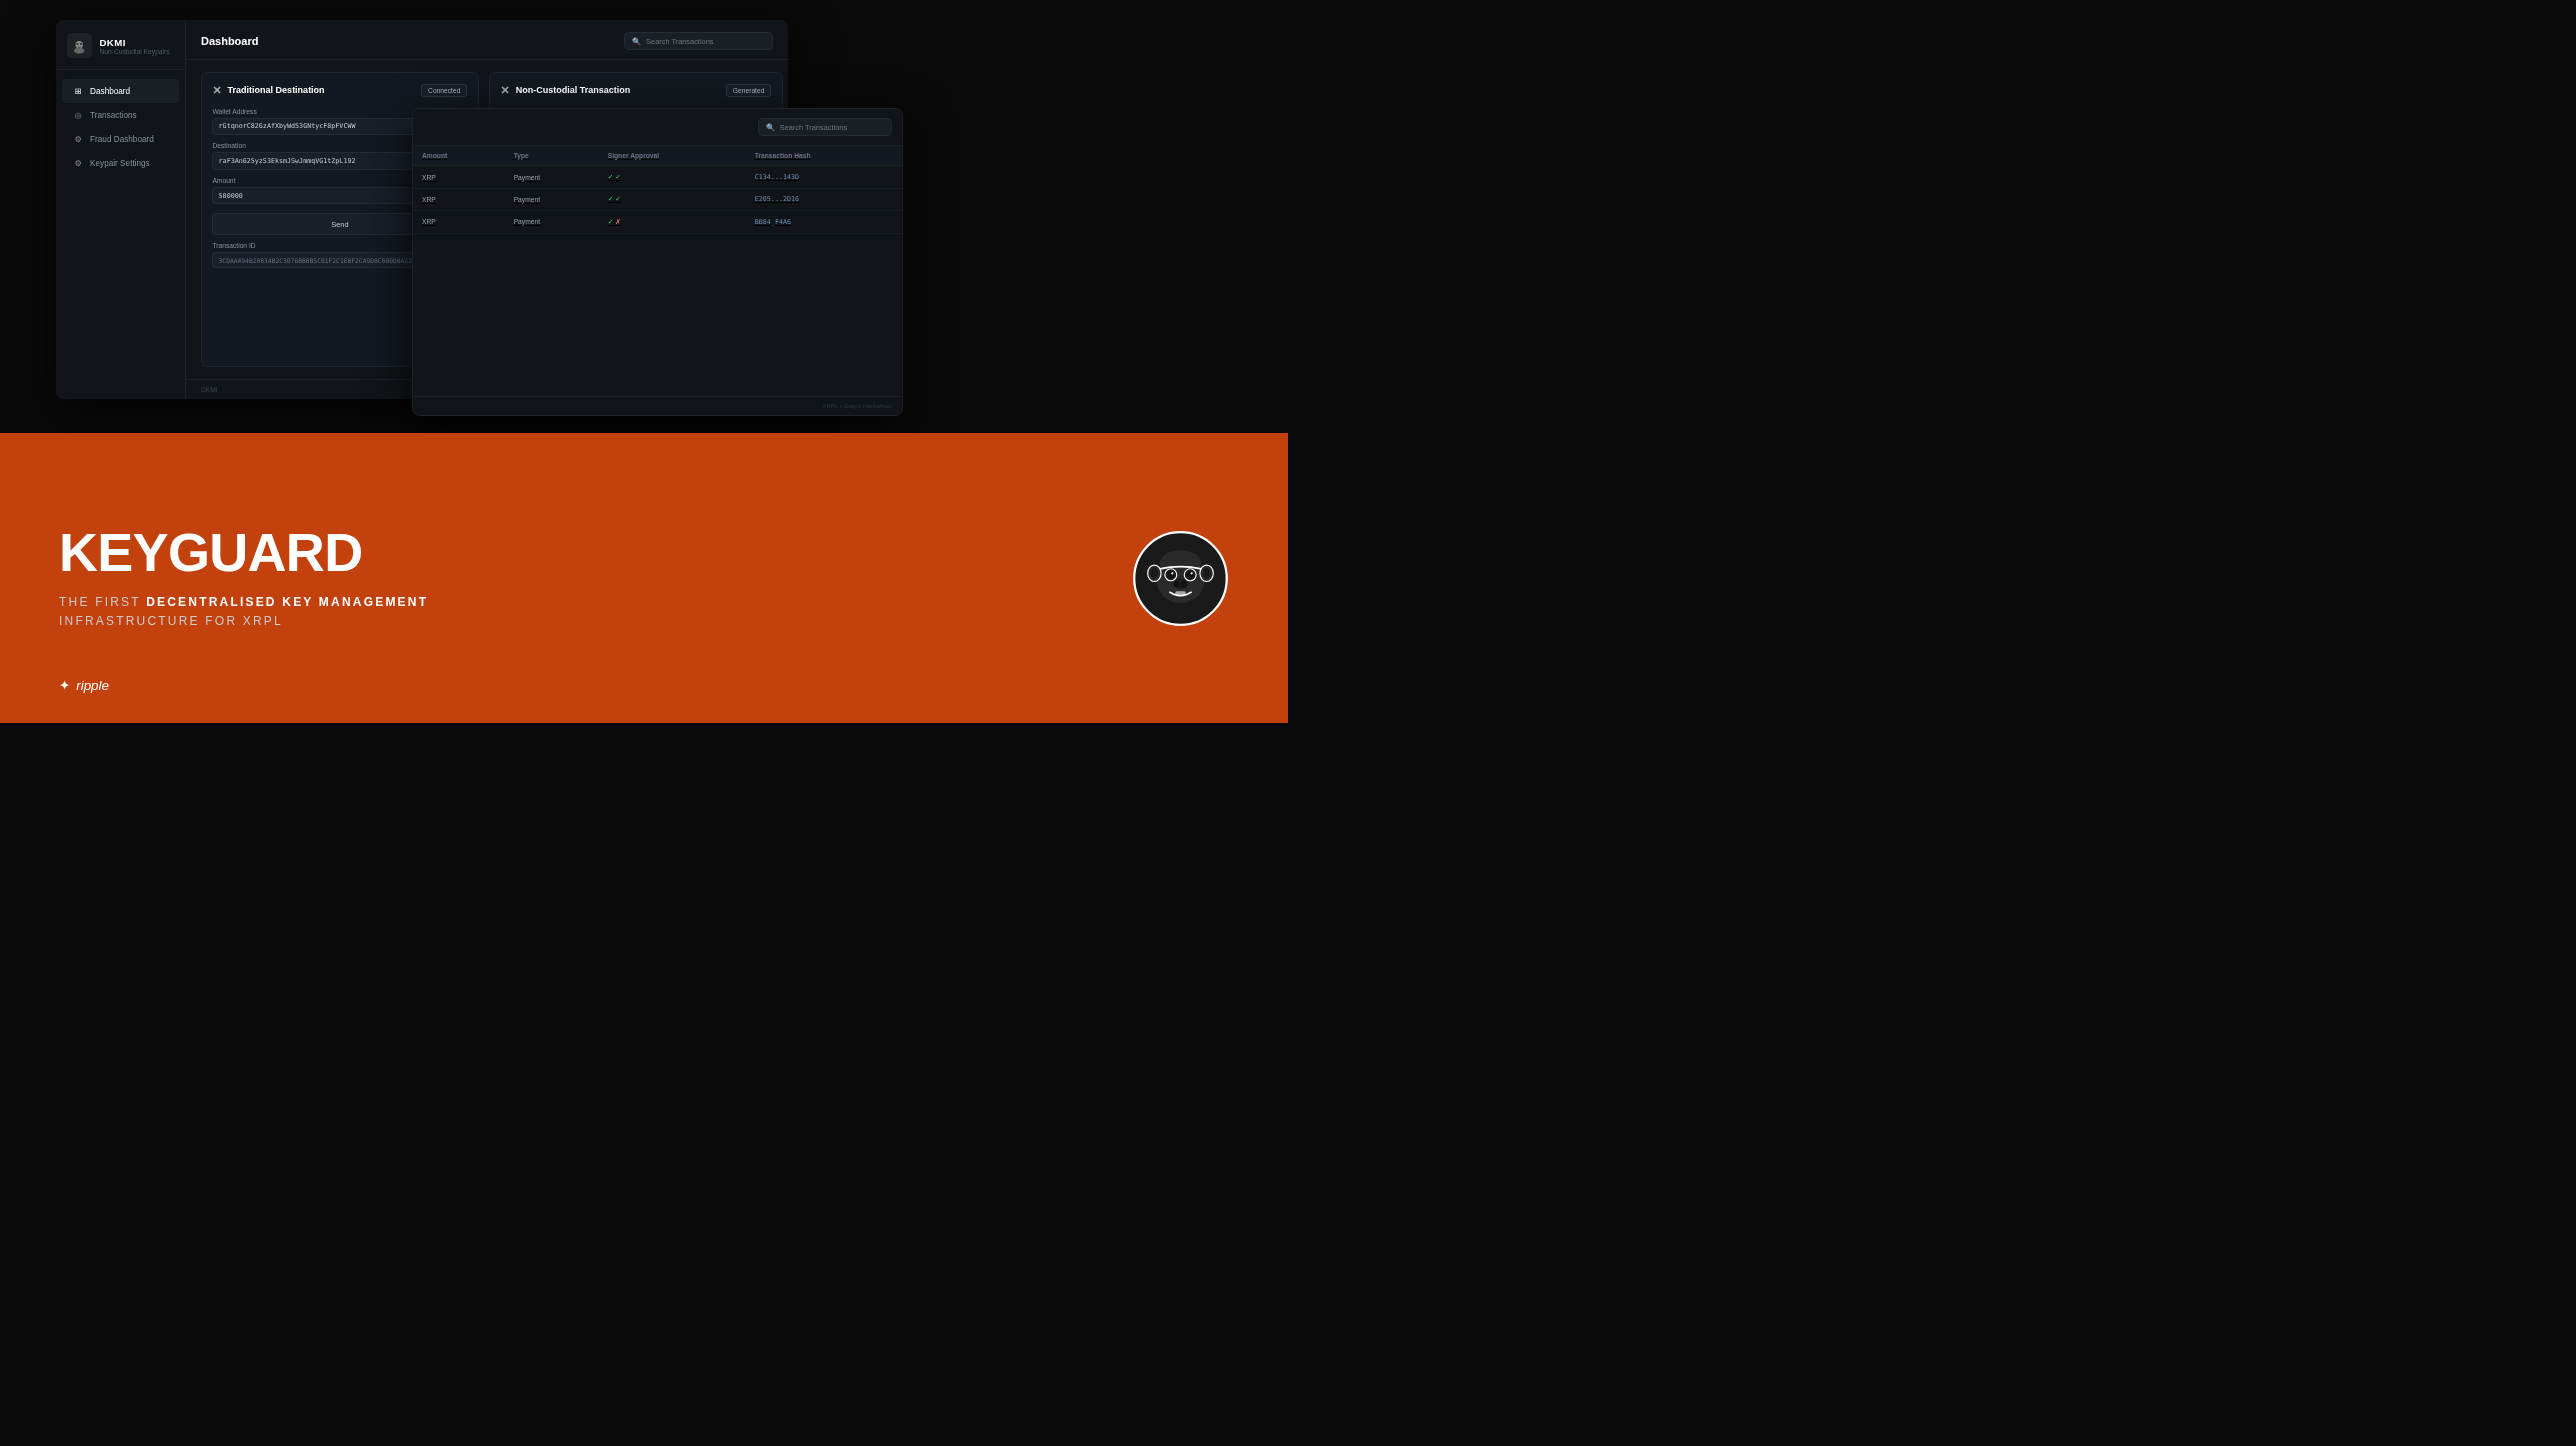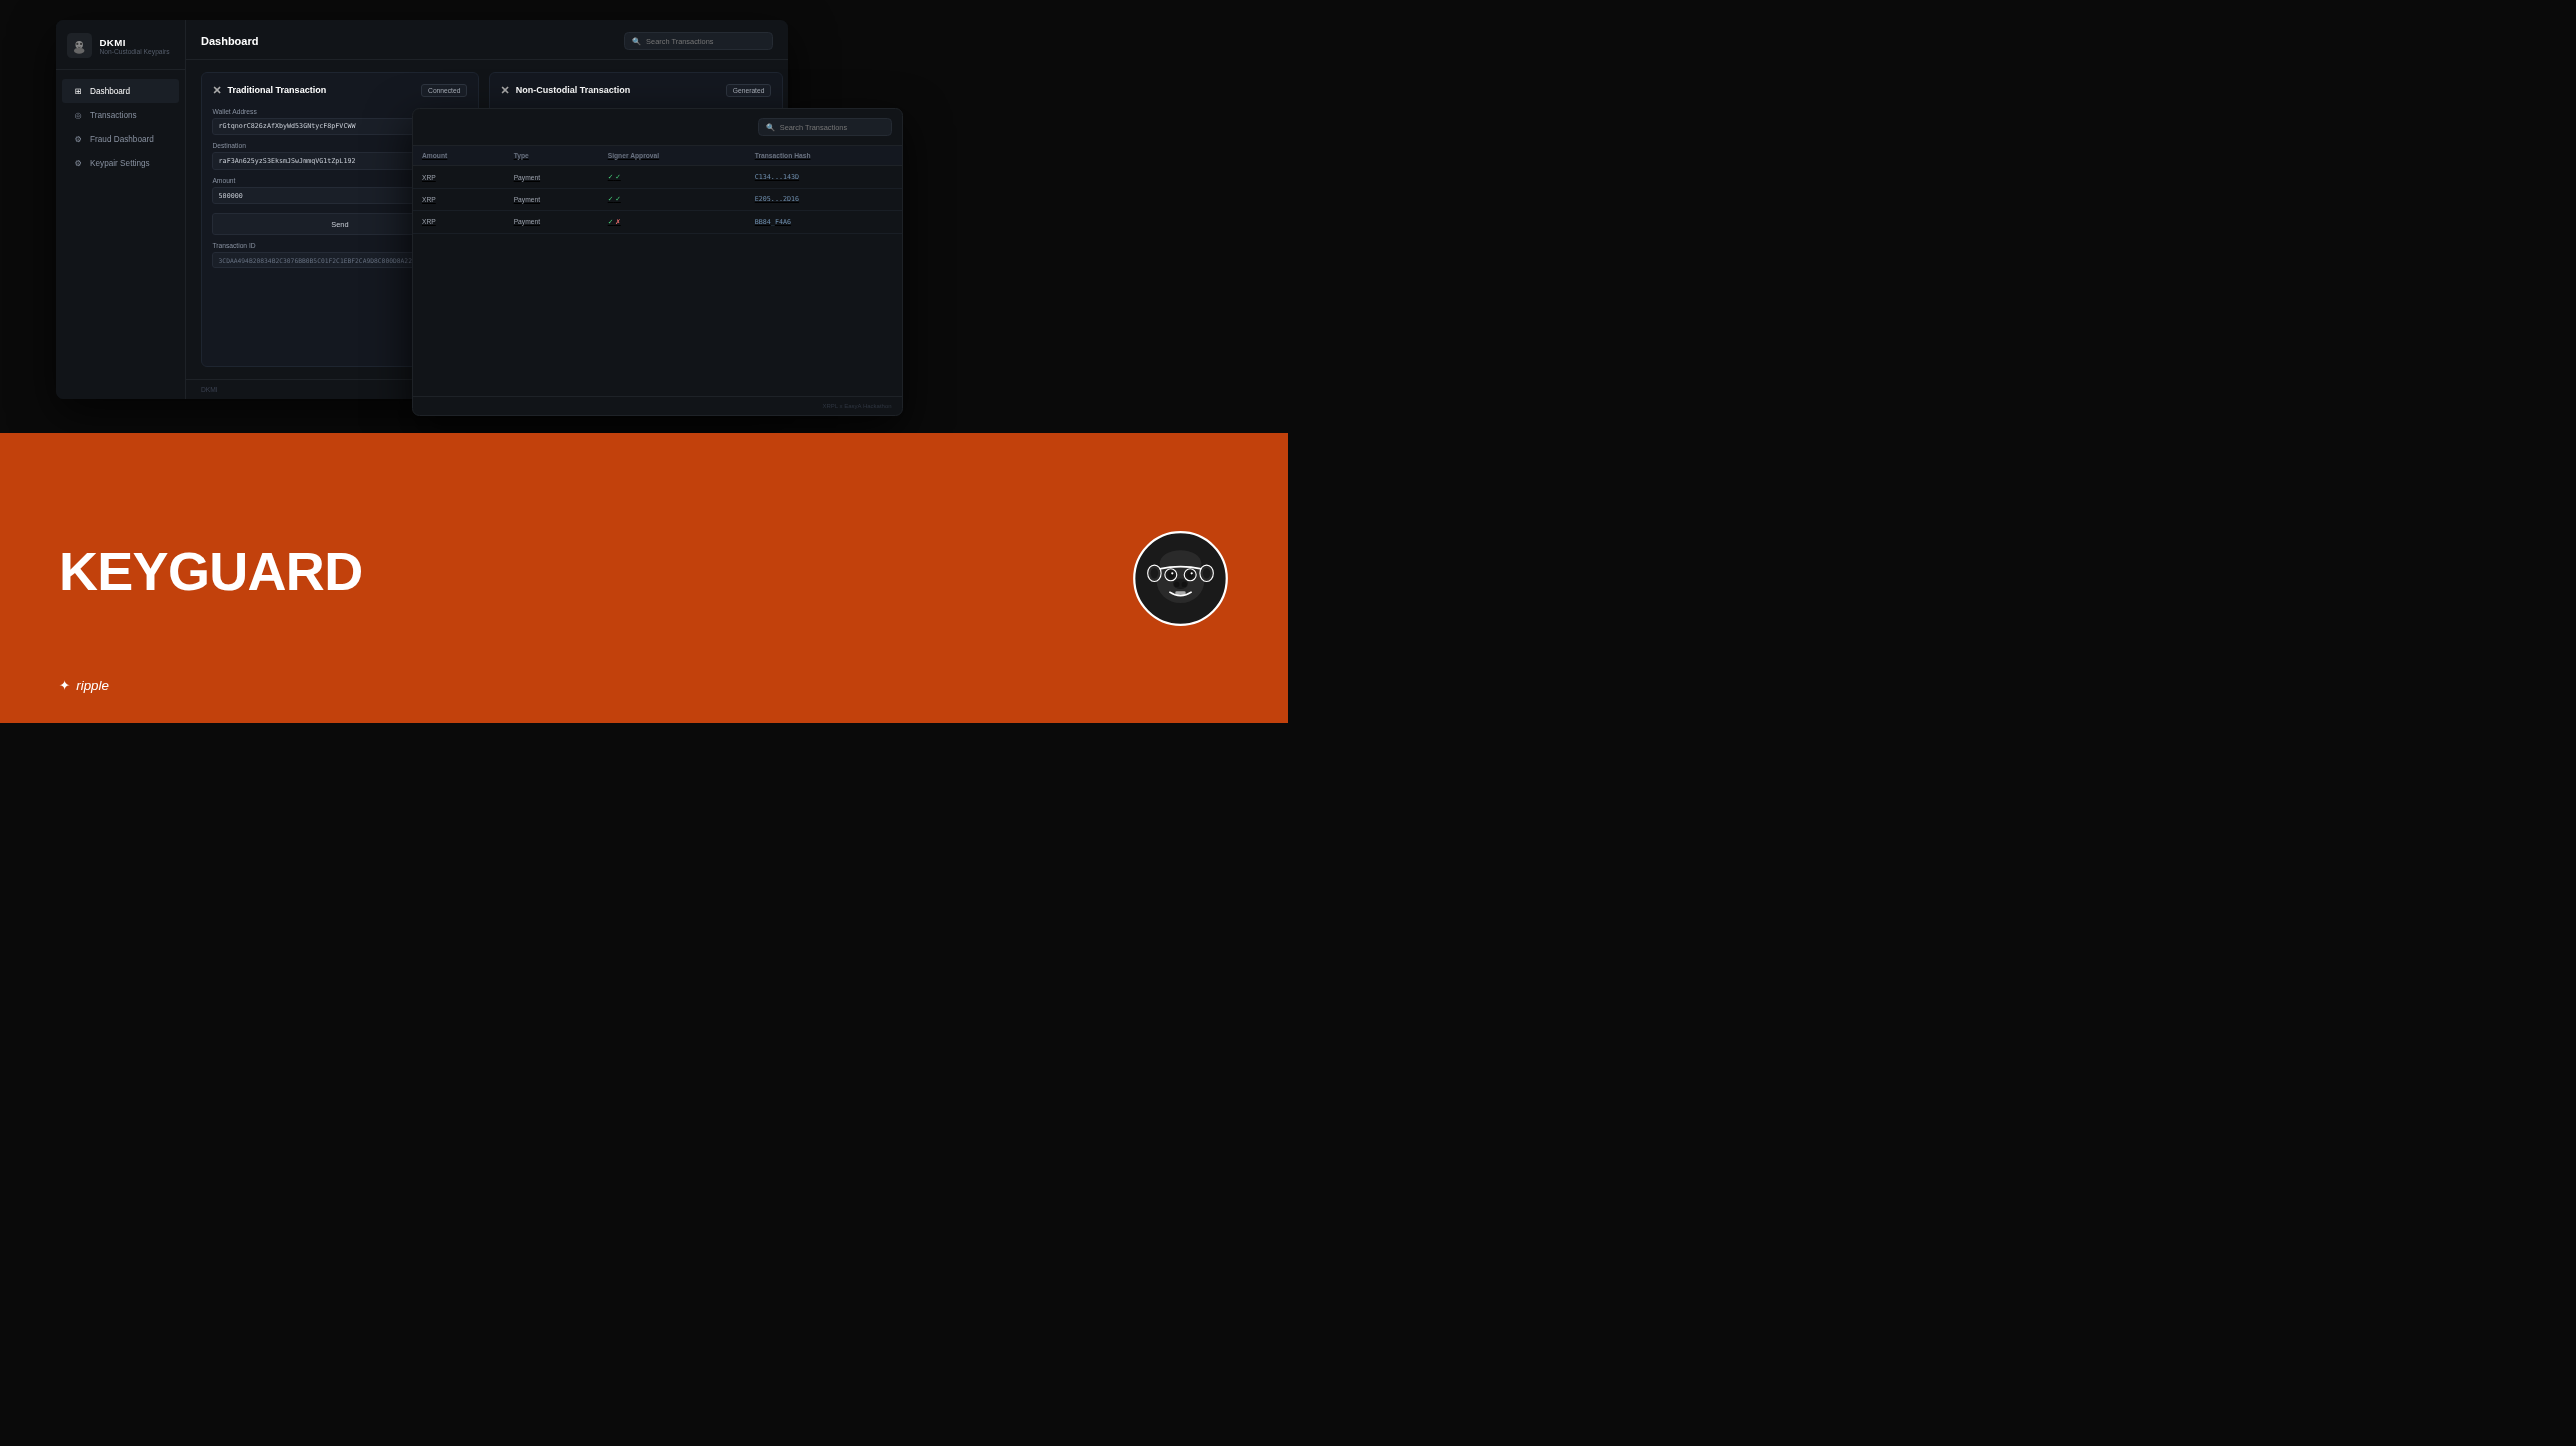--- a/index.html
+++ b/index.html
@@ -443,21 +443,21 @@
         <input type="text" placeholder="Search Transactions" style="">
       </div>
     </div>
 
     <div class="dashboard-body">
 
       <div class="tx-panel">
         <div class="tx-panel-header">
           <div class="tx-panel-title">
             <span style="color:#aaa;font-size:11px;">✕</span>
-            <span>Traditional Transaction</span>
+            <span>Traditional Destination</span>
           </div>
           <span class="status-badge">Connected</span>
         </div>
 
         <div class="field-group">
           <label class="field-label">Wallet Address</label>
           <input class="field-input" type="text" value="rGtqnorC826zAfXbyWd53GNtycF8pFVCWW" style="">
         </div>
 
         <div class="field-group">
@@ -605,20 +605,24 @@
   </div>
 
   <div class="tw-footer">
     <span class="tw-footer-brand">XRPL x EasyA Hackathon</span>
   </div>
 </div>
 
 <div class="bottom-section">
   <div class="keyguard-text-block">
     <div class="keyguard-title">KEYGUARD</div>
+    <div class="keyguard-subtitle">
+      <span>THE FIRST </span><strong>DECENTRALISED KEY MANAGEMENT</strong><br>
+      <span>INFRASTRUCTURE FOR XRPL</span>
+    </div>
   </div>
 
   <div style="display:flex;align-items:center;">
     <svg width="97" height="97" viewBox="0 0 130 130">
       <circle cx="65" cy="65" r="62" fill="#1a1a1a" stroke="#ffffff" stroke-width="3"></circle>
 
       <ellipse cx="65" cy="68" rx="32" ry="30" fill="#2a2a2a"></ellipse>
 
       <ellipse cx="30" cy="58" rx="9" ry="11" fill="#2a2a2a" stroke="#fff" stroke-width="1.5"></ellipse>
       <ellipse cx="100" cy="58" rx="9" ry="11" fill="#2a2a2a" stroke="#fff" stroke-width="1.5"></ellipse>

